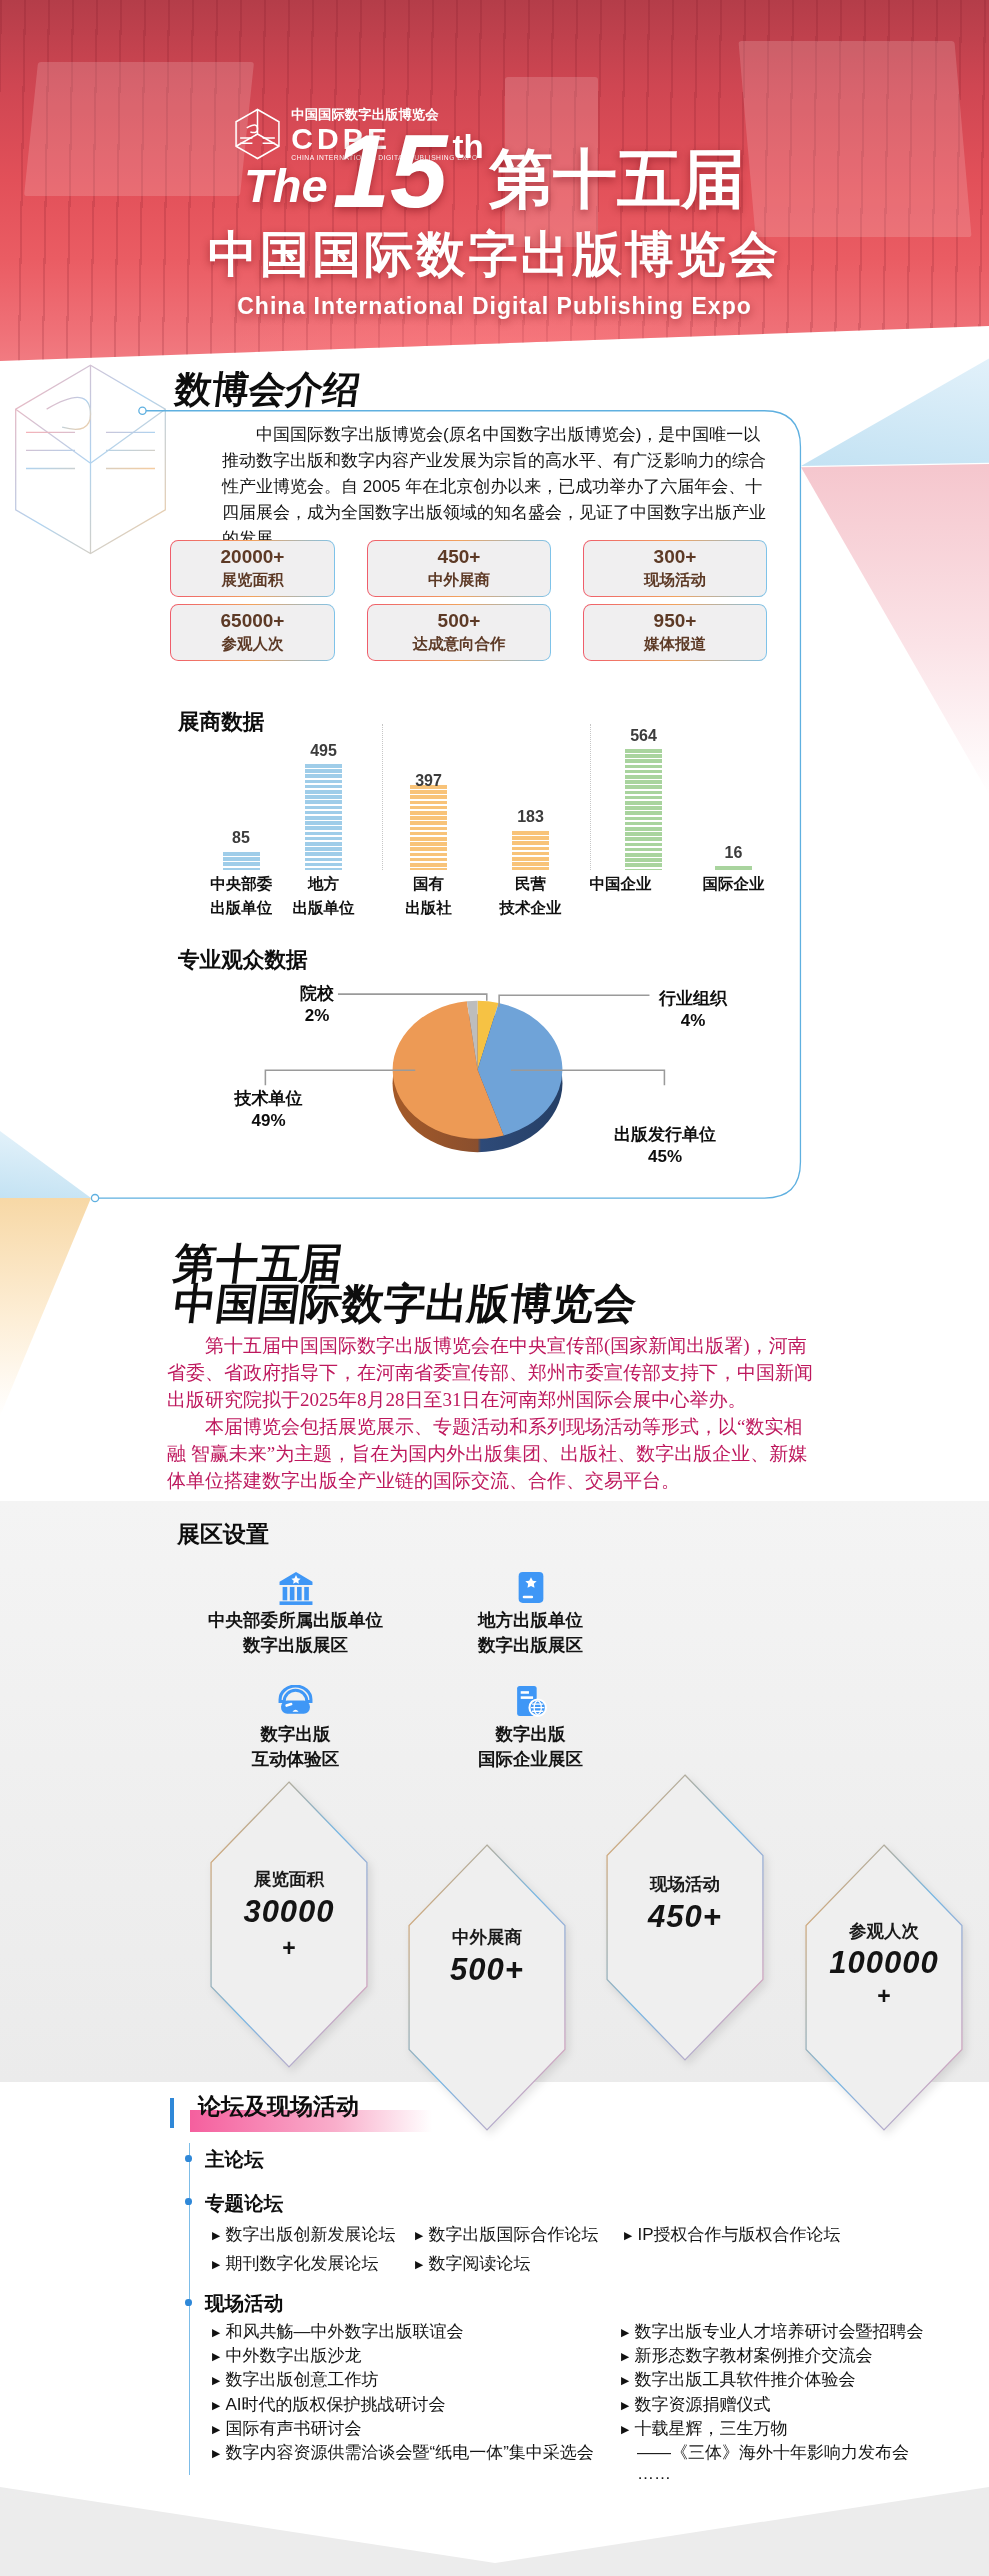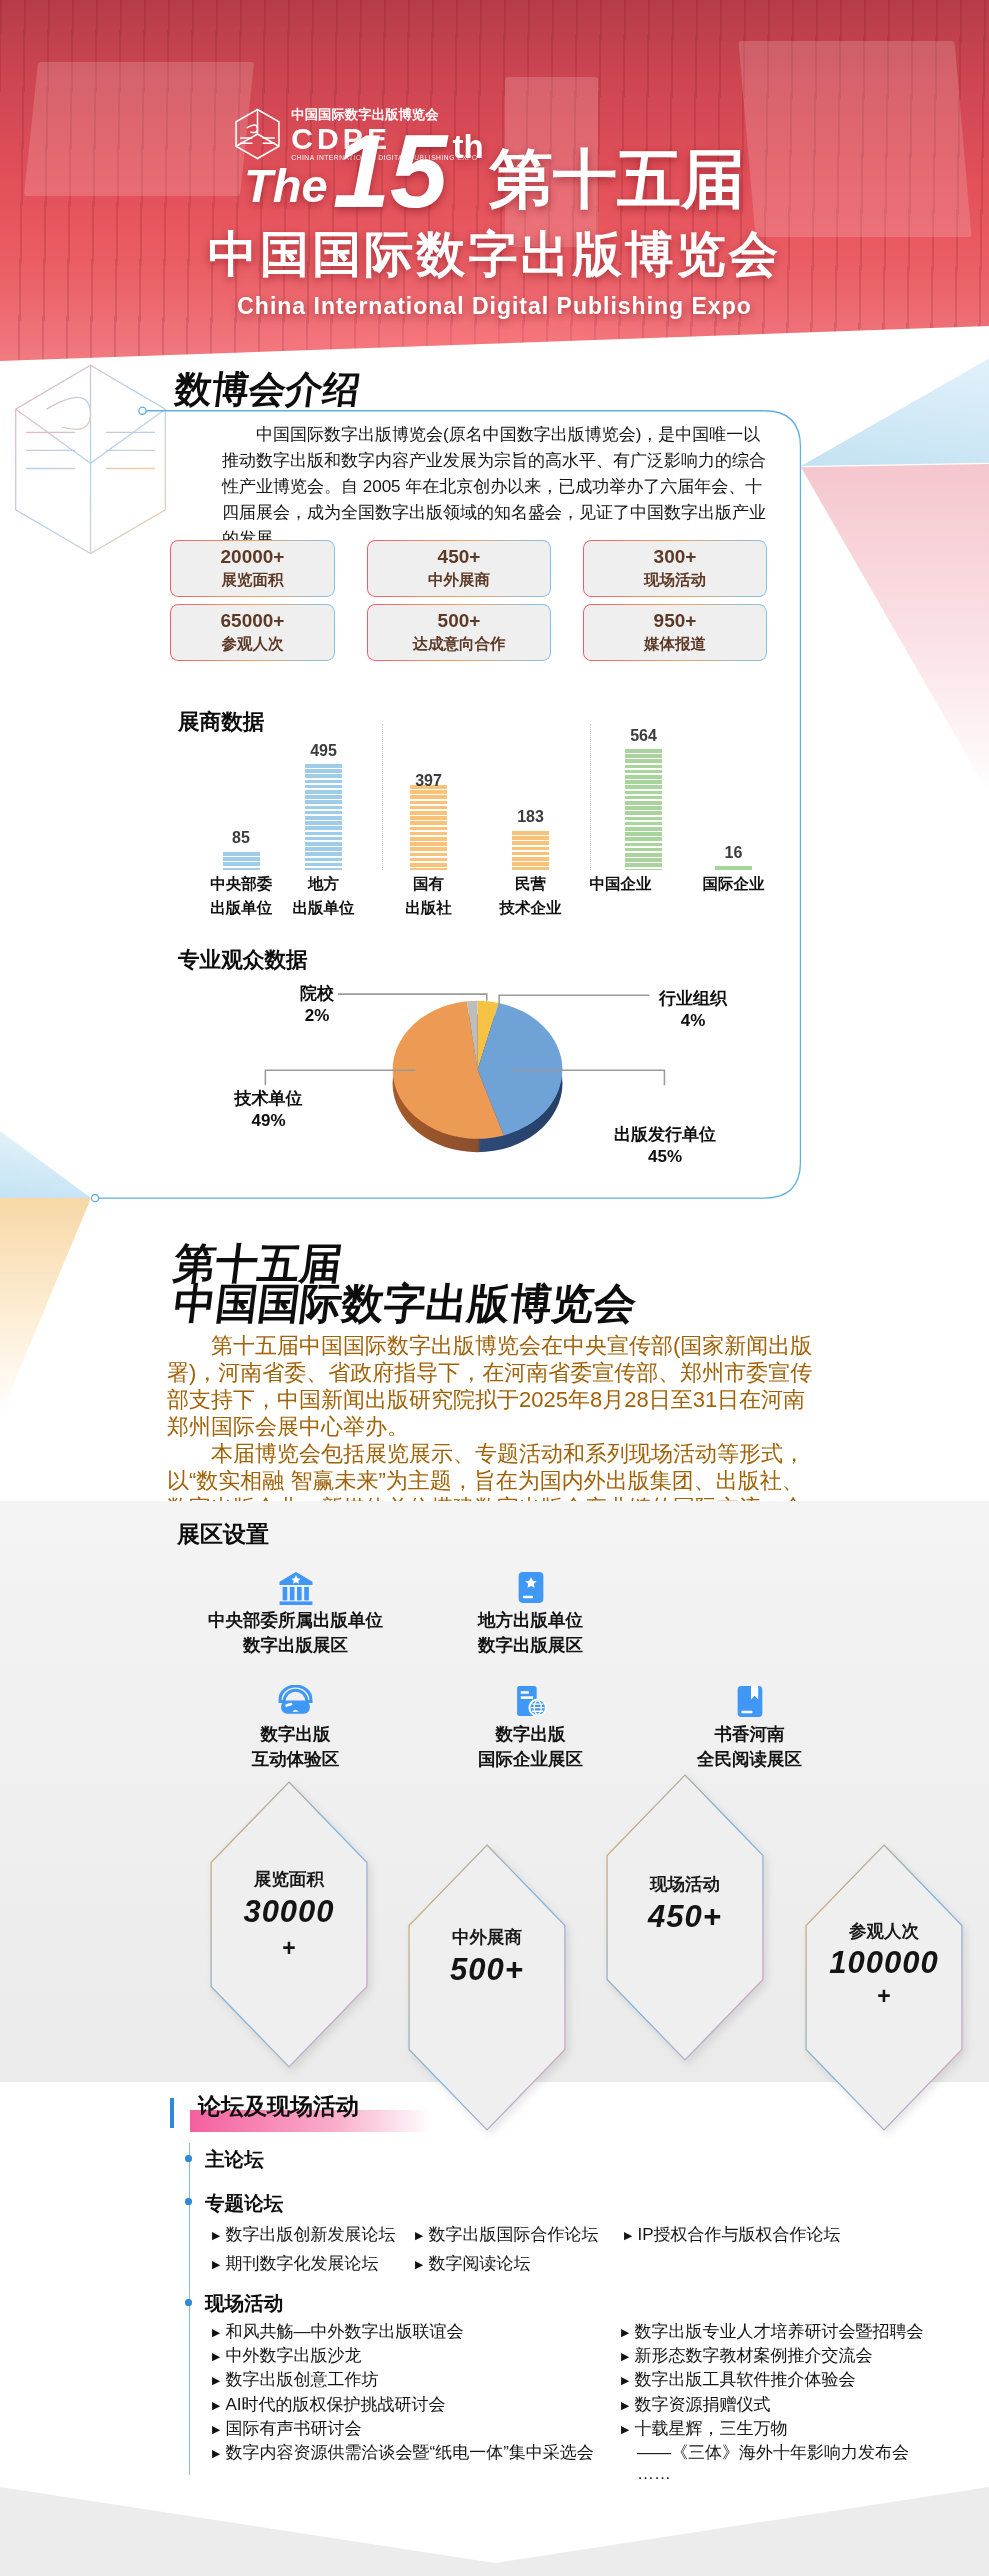--- a/index.html
+++ b/index.html
@@ -210,21 +210,21 @@
     </div>
 
   <div class="abs" style="left:801px;top:358px;width:189px;height:108px;background:linear-gradient(8deg,#c3e2f3,#e2f1fa);clip-path:polygon(0 100%,100% 0,100% 97%);"></div>
   <div class="abs" style="left:801px;top:464px;width:189px;height:332px;background:linear-gradient(180deg,#f5c6cd 0%,#fbe3e7 55%,rgba(255,255,255,0) 100%);clip-path:polygon(0 1%,100% 0,100% 100%);"></div>
 
   <div class="abs" style="left:0;top:1131px;width:91px;height:67px;background:linear-gradient(8deg,#c3e2f3,#e8f4fb);clip-path:polygon(0 0,100% 100%,0 100%);"></div>
   <div class="abs" style="left:0;top:1198px;width:91px;height:218px;background:linear-gradient(180deg,#f7d8a6 0%,#fdeed6 55%,rgba(255,255,255,0) 100%);clip-path:polygon(0 0,100% 0,0 100%);"></div>
 
   <div class="abs sec-heading skew" style="left:174px;top:1236px;font-size:42px;">第十五届</div>
   <div class="abs sec-heading skew" style="left:174px;top:1276px;font-size:42px;">中国国际数字出版博览会</div>
-  <div class="abs" style="left:167px;top:1332px;width:652px;font-size:22px;line-height:27px;color:#a16207;">
+  <div class="abs" style="left:167px;top:1332px;width:652px;font-size:19px;line-height:27px;color:#be185d;font-family:Liberation Serif, serif;">
     <p style="margin:0;text-indent:2em;">第十五届中国国际数字出版博览会在中央宣传部(国家新闻出版署)，河南省委、省政府指导下，在河南省委宣传部、郑州市委宣传部支持下，中国新闻出版研究院拟于2025年8月28日至31日在河南郑州国际会展中心举办。</p>
     <p style="margin:0;text-indent:2em;">本届博览会包括展览展示、专题活动和系列现场活动等形式，以“数实相融  智赢未来”为主题，旨在为国内外出版集团、出版社、数字出版企业、新媒体单位搭建数字出版全产业链的国际交流、合作、交易平台。</p>
   </div>
 
   <div class="abs gray-a"></div>
   <div class="abs sec-heading" style="left:177px;top:1519px;font-size:23px;">展区设置</div>
 
   <div class="zone" style="left:200px;top:1571px;">
     <svg width="38" height="35" viewBox="0 0 72 68">
         <g fill="#3f97f6">
@@ -261,28 +261,20 @@
         <rect x="8" y="2" width="38" height="58" rx="5" fill="#3f97f6"></rect>
         <rect x="15" y="12" width="16" height="5" fill="#fff"></rect>
         <rect x="15" y="22" width="24" height="5" fill="#fff"></rect>
         <circle cx="48" cy="44" r="16" fill="#3f97f6" stroke="#fff" stroke-width="4"></circle>
         <g stroke="#fff" stroke-width="2.5" fill="none">
           <ellipse cx="48" cy="44" rx="7" ry="13"></ellipse>
           <path d="M35 44 h26 M37 37 h22 M37 51 h22"></path>
         </g>
       </svg>
     <div class="zl"><span>数字出版</span><br><span>国际企业展区</span></div>
-  </div>
-  <div class="zone" style="left:654px;top:1685px;">
-    <svg width="32" height="35" viewBox="0 0 60 68">
-        <rect x="6" y="2" width="48" height="60" rx="7" fill="#3f97f6"></rect>
-        <path d="M32 2 h14 v26 l-7 -7 -7 7 Z" fill="#fff"></path>
-        <rect x="13" y="50" width="22" height="5" rx="2" fill="#fff"></rect>
-      </svg>
-    <div class="zl"><span>书香河南</span><br><span>全民阅读展区</span></div>
   </div>
 
   <div class="hex" style="left:209px;top:1780px;">
     <svg width="160" height="289" viewBox="0 0 310 560">
         <defs>
           <linearGradient id="hg1" x1="0" y1="0" x2="1" y2="1">
             <stop offset="0" stop-color="#f0a457"></stop>
             <stop offset=".5" stop-color="#74b6e4"></stop>
             <stop offset="1" stop-color="#f2a0b2"></stop>
           </linearGradient>

